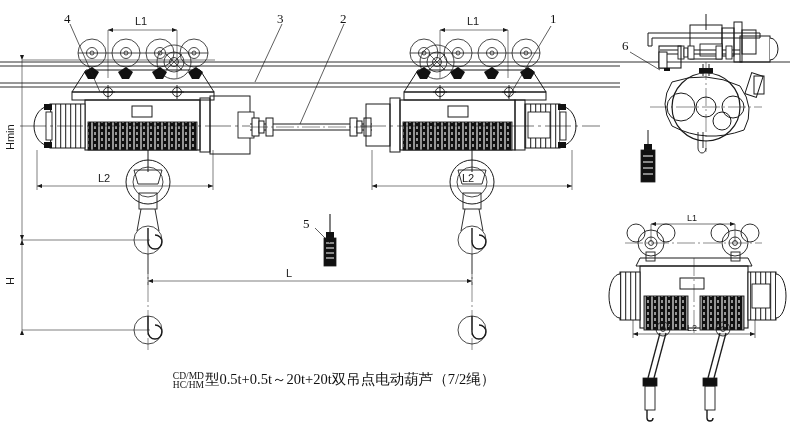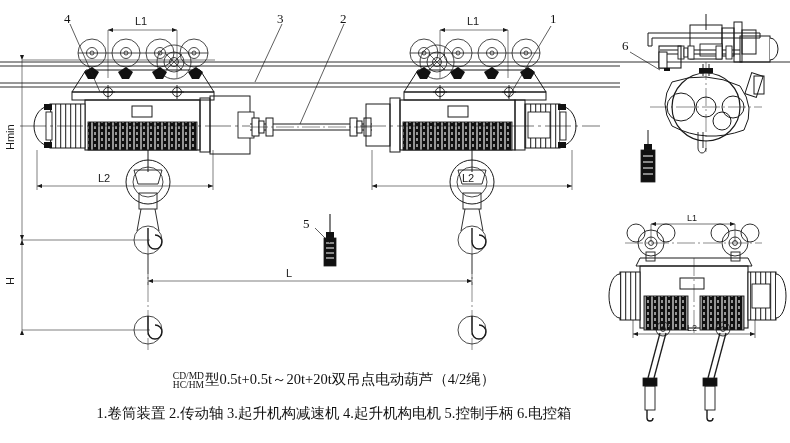--- a/index.html
+++ b/index.html
@@ -459,20 +459,17 @@
     <text class="lbl" x="14" y="150" transform="rotate(-90 14 150)">Hmin</text>
     <text class="lbl" x="14" y="285" transform="rotate(-90 14 285)">H</text>
 
     <text class="lbl-s" x="687" y="221">L1</text>
     <text class="lbl-s" x="687" y="331">L2</text>
   </g>
 
 </svg>
 
 <div class="cap-wrap" id="title-line">
-  <span class="frac"><span>CD/MD</span><span>HC/HM</span></span><span>型0.5t+0.5t～20t+20t双吊点电动葫芦（4/2绳）</span>
+  <span class="frac"><span>CD/MD</span><span>HC/HM</span></span><span>型0.5t+0.5t～20t+20t双吊点电动葫芦（7/2绳）</span>
 </div>
 
-<div class="cap-wrap" id="legend-line">
-  <span>1.卷筒装置  2.传动轴  3.起升机构减速机  4.起升机构电机  5.控制手柄  6.电控箱</span>
+
 </div>
 
-</div>
-
 </body></html>

